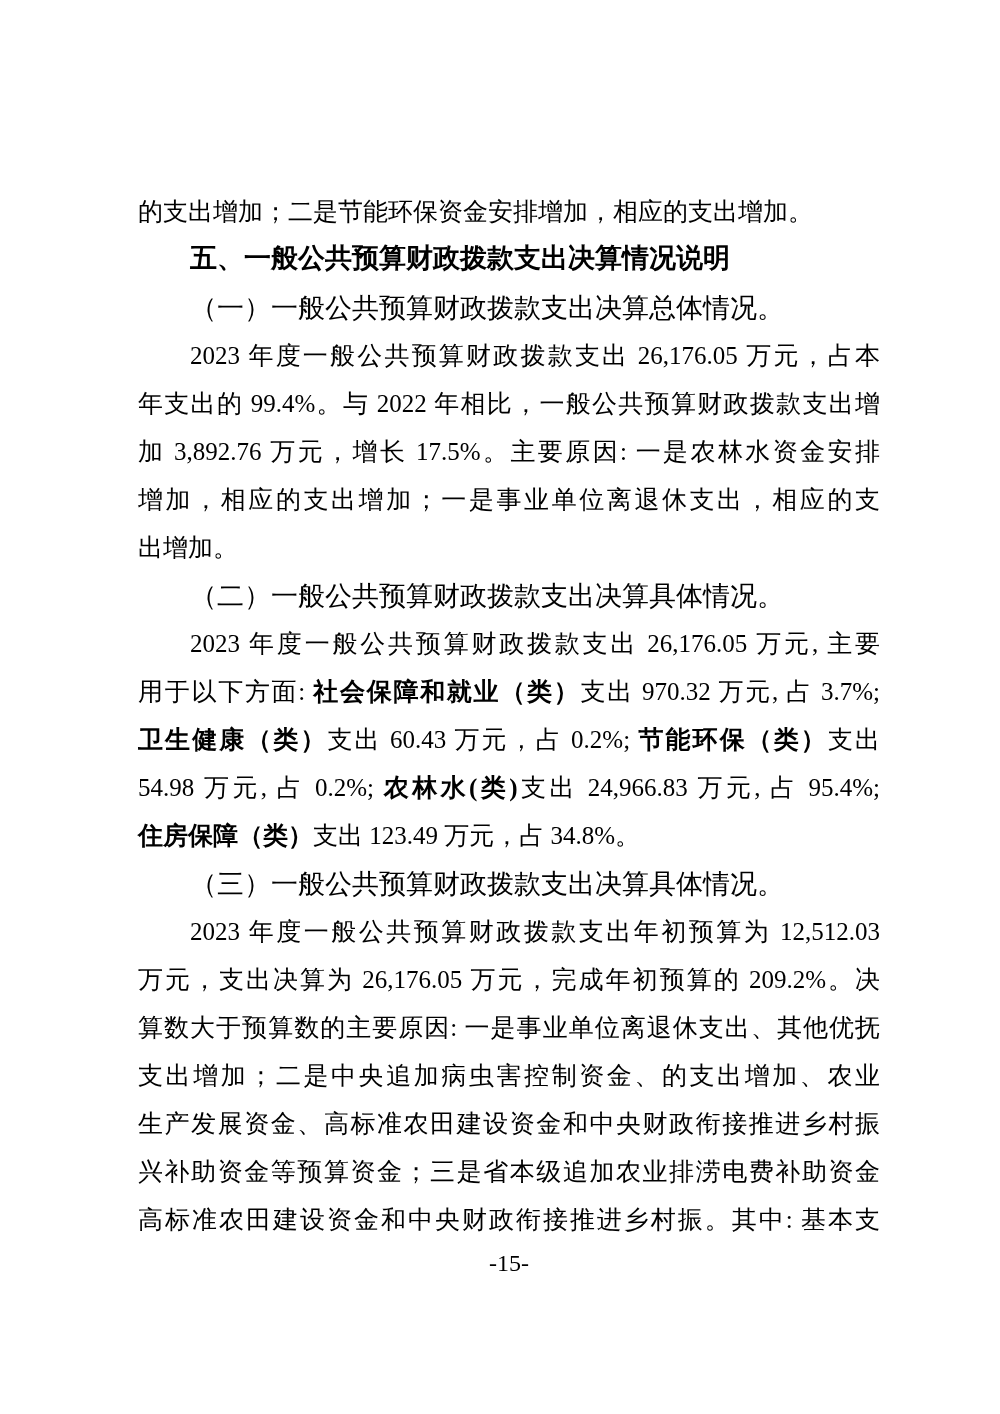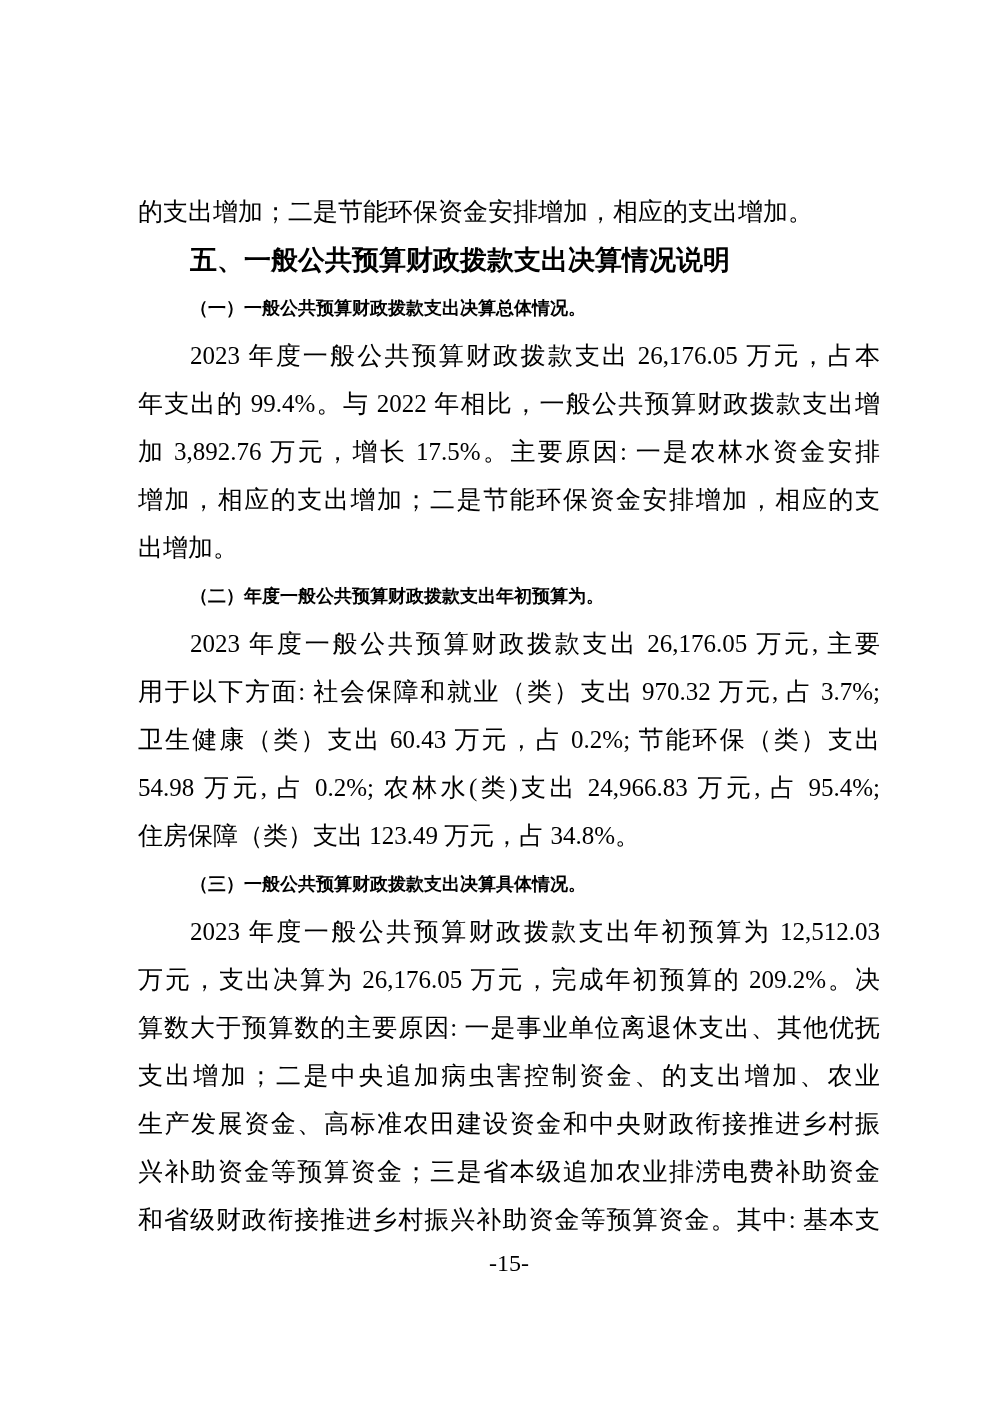--- a/index.html
+++ b/index.html
@@ -30,30 +30,30 @@
   }
   .just {
     text-align: justify;
     text-align-last: justify;
     text-justify: inter-character;
   }
   .indent {
     text-indent: 52px;
   }
   .heading-main {
-    font-family: Liberation Sans, sans-serif;
+    font-family: Liberation Mono, monospace;
     font-weight: 700;
     font-size: 27px;
   }
   .heading-sub {
-    font-weight: 700;
-    font-size: 18px;
+    font-weight: 400;
+    font-size: 27px;
   }
   .bold {
-    font-weight: 400;
+    font-weight: 700;
   }
   .pagenum {
     position: absolute;
     top: 1248px;
     left: 138px;
     width: 742px;
     text-align: center;
     font-size: 24px;
     line-height: 30px;
     color: #000000;
@@ -67,41 +67,41 @@
 
     <div class="line">的支出增加；二是节能环保资金安排增加，相应的支出增加。</div>
 
     <div class="line heading-main indent">五、一般公共预算财政拨款支出决算情况说明</div>
 
     <div class="line heading-sub indent">（一）一般公共预算财政拨款支出决算总体情况。</div>
 
     <div class="line just indent">2023 年度一般公共预算财政拨款支出 26,176.05 万元，占本</div>
     <div class="line just">年支出的 99.4%。与 2022 年相比，一般公共预算财政拨款支出增</div>
     <div class="line just">加 3,892.76 万元，增长 17.5%。主要原因: 一是农林水资金安排</div>
-    <div class="line just">增加，相应的支出增加；二是节能环保资金安排增加，相应的支</div>
+    <div class="line just">增加，相应的支出增加；一是事业单位离退休支出，相应的支</div>
     <div class="line">出增加。</div>
 
-    <div class="line heading-sub indent">（二）年度一般公共预算财政拨款支出年初预算为。</div>
+    <div class="line heading-sub indent">（二）一般公共预算财政拨款支出决算具体情况。</div>
 
     <div class="line just indent">2023 年度一般公共预算财政拨款支出 26,176.05 万元, 主要</div>
 
     <div class="line just"><span>用于以下方面: </span><span class="bold">社会保障和就业（类）</span><span>支出 970.32 万元, 占 3.7%;</span></div>
 
     <div class="line just"><span class="bold">卫生健康（类）</span><span>支出 60.43 万元，占 0.2%; </span><span class="bold">节能环保（类）</span><span>支出</span></div>
 
     <div class="line just"><span>54.98 万元, 占 0.2%; </span><span class="bold">农林水(类)</span><span>支出 24,966.83 万元, 占 95.4%;</span></div>
 
     <div class="line"><span class="bold">住房保障（类）</span><span>支出 123.49 万元，占 34.8%。</span></div>
 
     <div class="line heading-sub indent">（三）一般公共预算财政拨款支出决算具体情况。</div>
 
     <div class="line just indent">2023 年度一般公共预算财政拨款支出年初预算为 12,512.03</div>
     <div class="line just">万元，支出决算为 26,176.05 万元，完成年初预算的 209.2%。决</div>
     <div class="line just">算数大于预算数的主要原因: 一是事业单位离退休支出、其他优抚</div>
     <div class="line just">支出增加；二是中央追加病虫害控制资金、的支出增加、农业</div>
     <div class="line just">生产发展资金、高标准农田建设资金和中央财政衔接推进乡村振</div>
     <div class="line just">兴补助资金等预算资金；三是省本级追加农业排涝电费补助资金</div>
-    <div class="line just">和省级财政衔接推进乡村振兴补助资金等预算资金。其中: 基本支</div>
+    <div class="line just">高标准农田建设资金和中央财政衔接推进乡村振。其中: 基本支</div>
 
   </div>
 
   <div class="pagenum">-15-</div>
 </div>
 
 </body></html>

